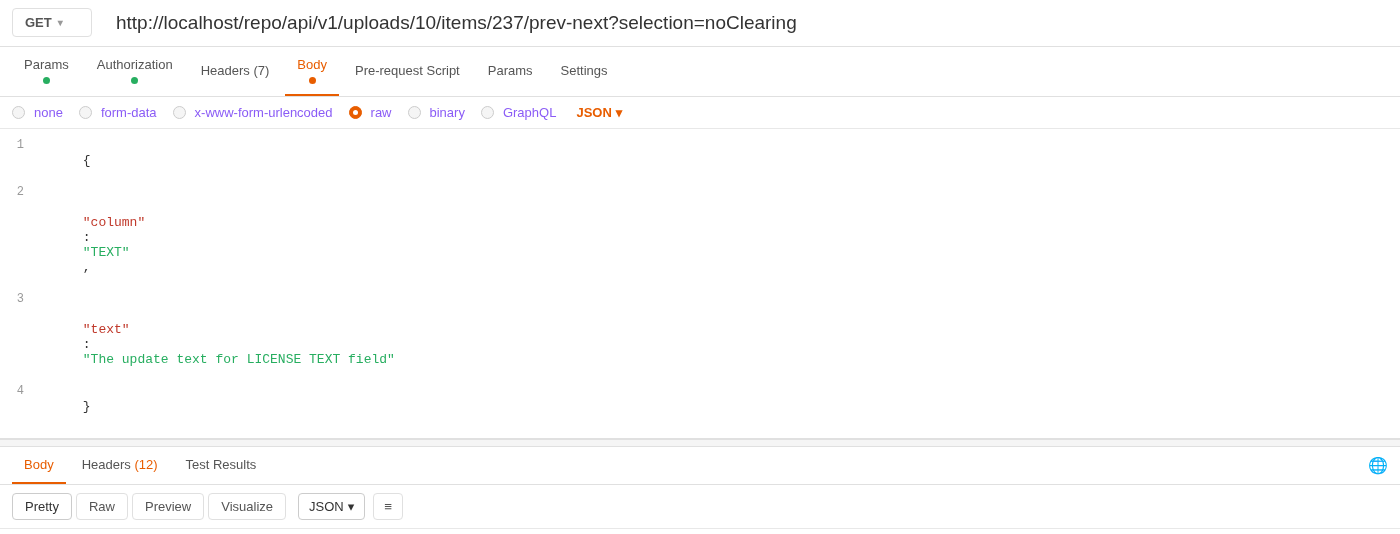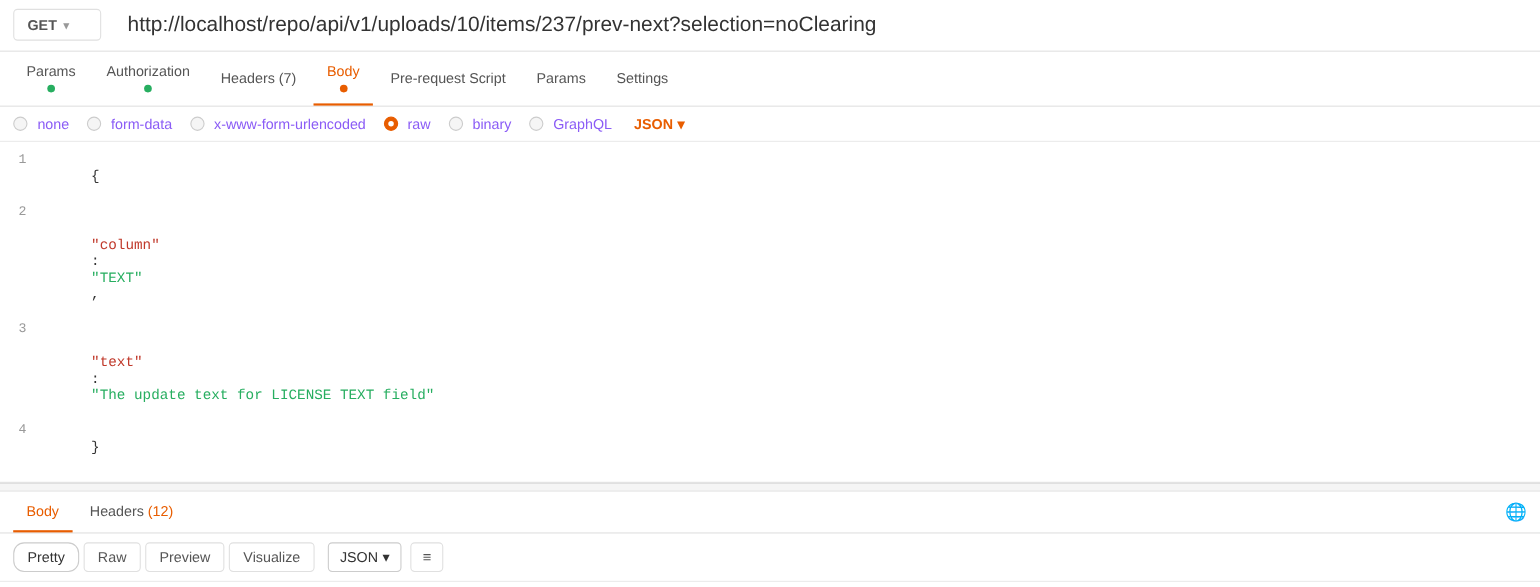--- a/index.html
+++ b/index.html
@@ -219,21 +219,20 @@
       cursor: pointer;
       font-size: 13px;
       color: #555;
       background: #fff;
     }
     .view-btn.active {
       background: #fff;
       border-color: #ccc;
       font-weight: 500;
       color: #333;
-      border-radius: 10px;
     }
     .json-format-btn {
       display: flex;
       align-items: center;
       gap: 4px;
       padding: 5px 10px;
       border: 1px solid #ccc;
       border-radius: 4px;
       cursor: pointer;
       font-size: 13px;
@@ -365,20 +364,23 @@
 <div class="section-divider"></div>
 
 <div class="response-section">
 
   <div class="response-tabs">
     <div class="res-tab active">
       <span>Body</span>
     </div>
     <div class="res-tab">
       <span>Headers <span class="res-tab-count">(12)</span></span>
+    </div>
+    <div class="res-tab">
+      <span>Test Results</span>
     </div>
     <span class="globe-icon" style="margin-left: auto;">🌐</span>
   </div>
 
   <div class="response-view-bar">
     <button class="view-btn active">Pretty</button>
     <button class="view-btn">Raw</button>
     <button class="view-btn">Preview</button>
     <button class="view-btn">Visualize</button>
     <div class="json-format-btn">

